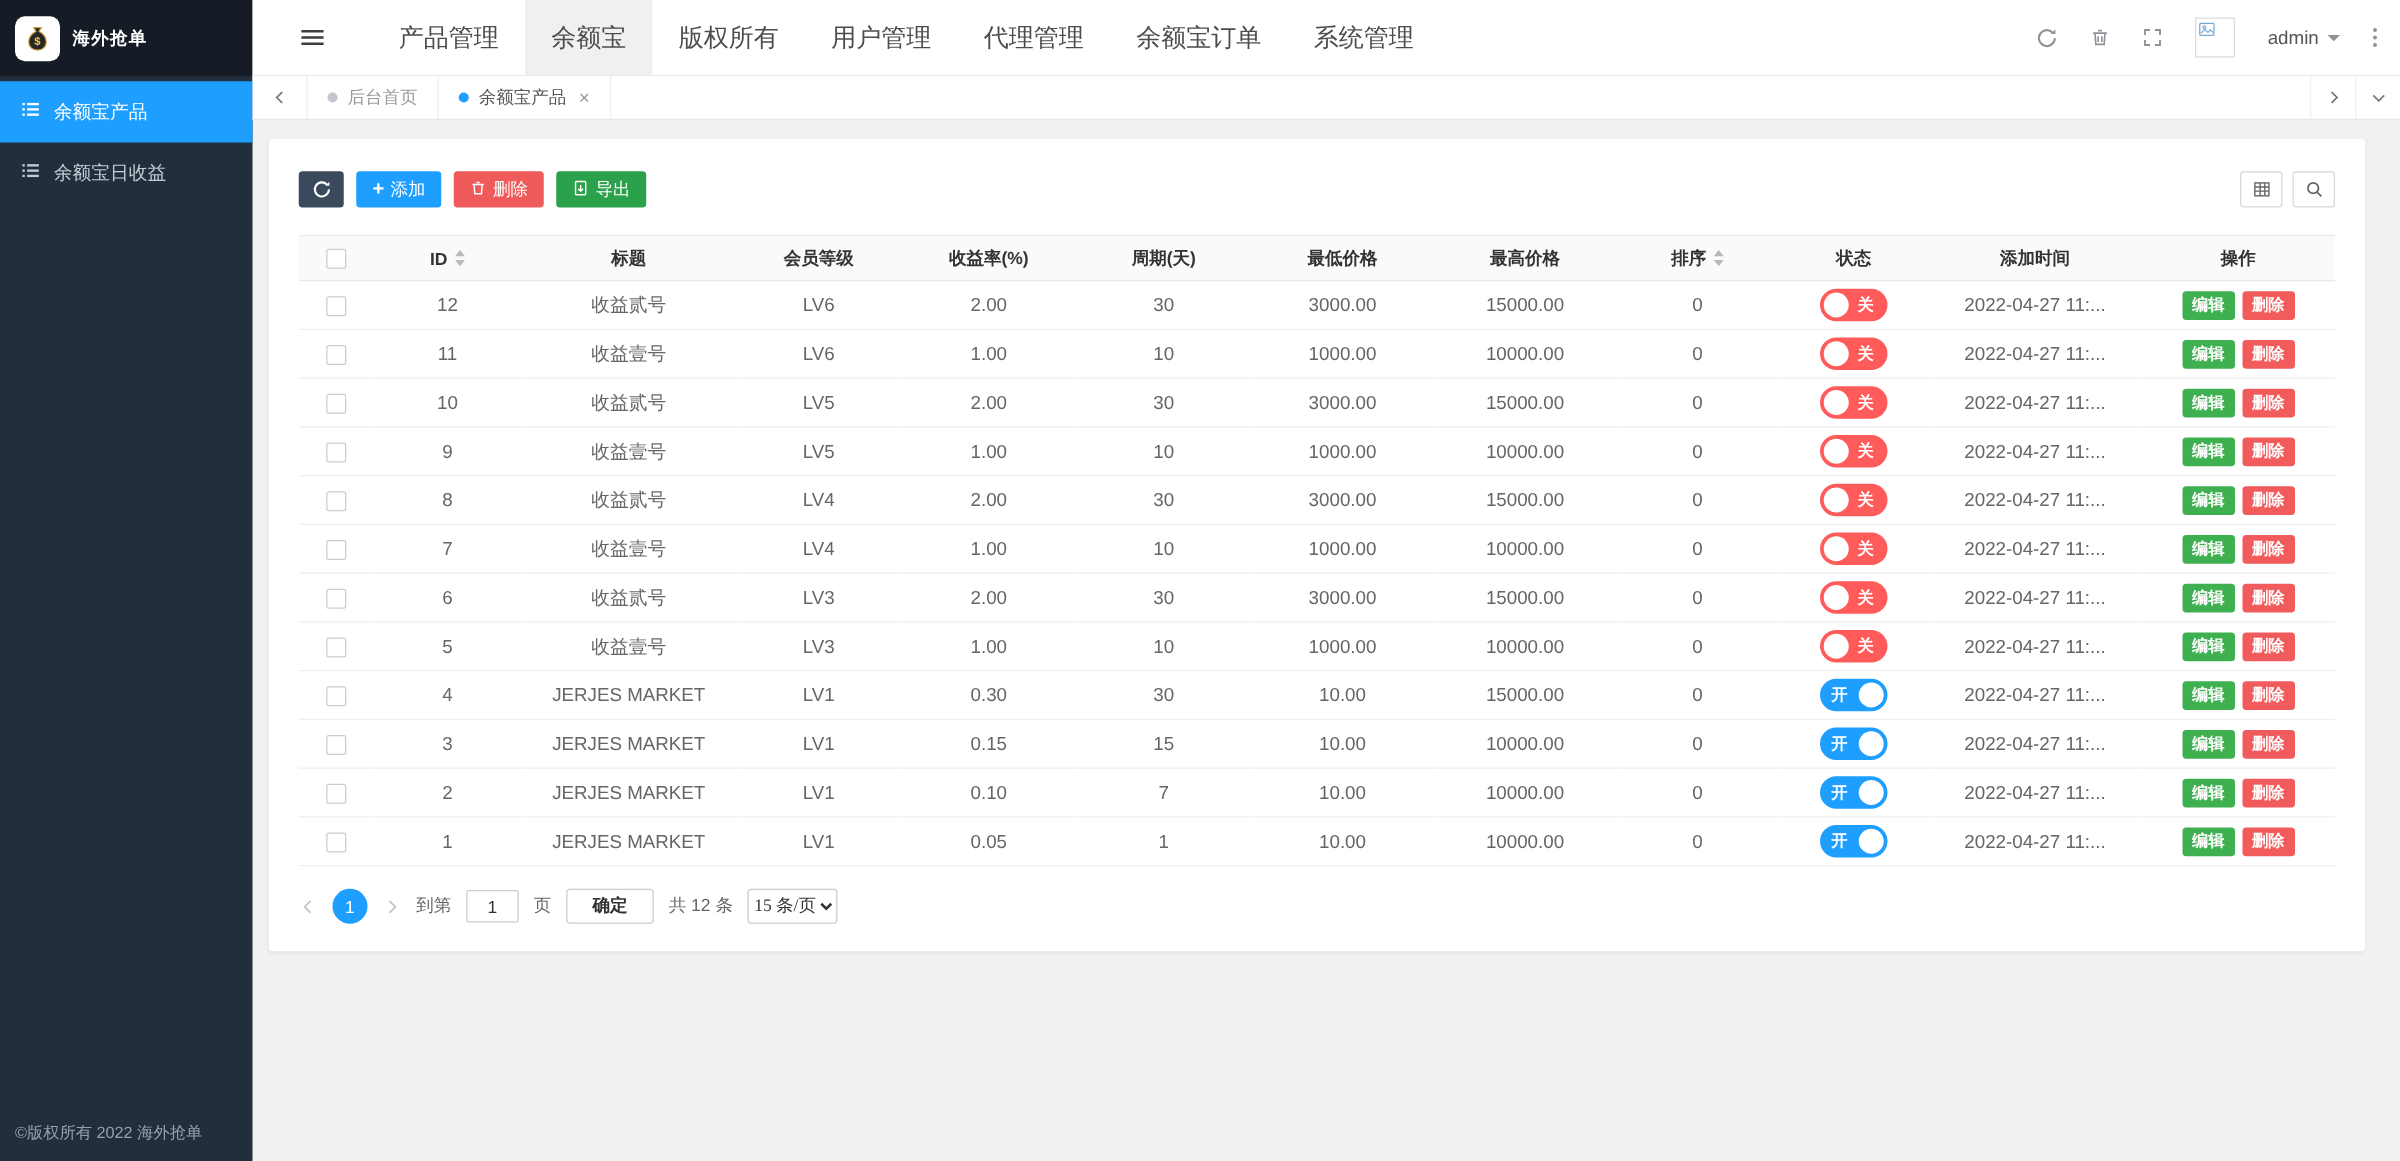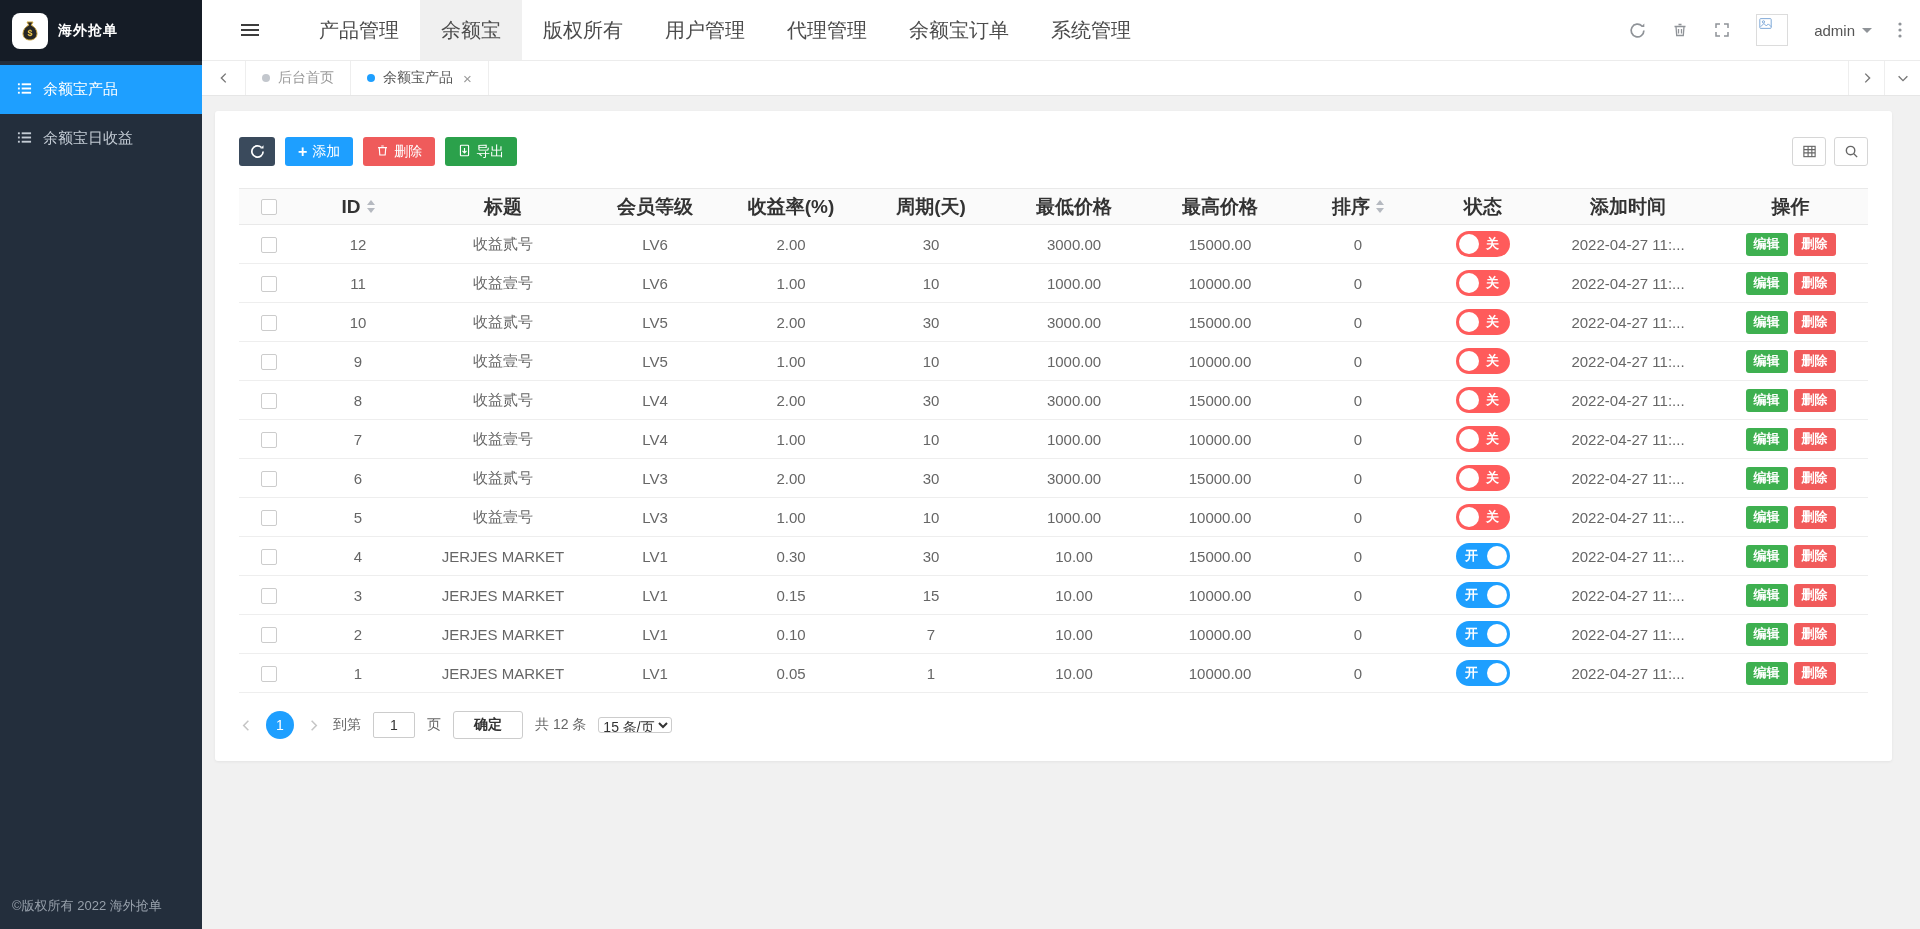--- a/index.html
+++ b/index.html
@@ -49,21 +49,21 @@
   .btn{height:29px;border:none;border-radius:3px;color:#fff;font-size:14px;padding:0 13px;display:inline-flex;align-items:center;gap:5px;cursor:pointer;font-family:inherit}
   .btn.dark{background:#3a4a5c;width:36px;padding:0;justify-content:center}
   .btn.blue{background:#1e9fff}
   .btn.red{background:#ef5b5b}
   .btn.green{background:#2ba14b}
   .plus{font-size:16px;font-weight:bold;line-height:1}
   .tool-right{margin-left:auto;display:flex;gap:8px}
   .icon-btn{width:34px;height:29px;border:1px solid #d6d6d6;background:#fff;border-radius:3px;color:#666;display:flex;align-items:center;justify-content:center;cursor:pointer}
 
   table{width:100%;border-collapse:collapse;margin-top:22px;table-layout:fixed}
-  thead th{height:36px;background:#fafafa;border-top:1px solid #e9e9e9;border-bottom:1px solid #e9e9e9;font-size:19px;color:#333;font-weight:bold;text-align:center}
+  thead th{height:36px;background:#fafafa;border-top:1px solid #e9e9e9;border-bottom:1px solid #e9e9e9;font-size:14px;color:#333;font-weight:bold;text-align:center}
   tbody td{height:39px;border-bottom:1px solid #eee;font-size:15px;color:#666;text-align:center;overflow:hidden;white-space:nowrap}
 
   .cb{display:inline-block;width:16px;height:16px;border:1px solid #ccc;border-radius:2px;background:#fff;vertical-align:middle;cursor:pointer}
   .th-flex{display:inline-flex;align-items:center;gap:6px}
   .sort{display:inline-flex;flex-direction:column;gap:3px;cursor:pointer}
   .cu{width:0;height:0;border-left:4px solid transparent;border-right:4px solid transparent;border-bottom:5px solid #b5b9c0}
   .cd{width:0;height:0;border-left:4px solid transparent;border-right:4px solid transparent;border-top:5px solid #b5b9c0}
 
   .toggle{position:relative;width:54px;height:26px;border-radius:13px;display:inline-flex;align-items:center;color:#fff;font-size:13px;cursor:pointer;vertical-align:middle}
   .knob{position:absolute;top:3px;width:20px;height:20px;border-radius:50%;background:#fff}
@@ -77,21 +77,21 @@
   .mini{border:none;border-radius:3px;color:#fff;font-size:13px;height:23px;padding:0 8px;cursor:pointer;font-family:inherit;font-weight:bold}
   .mini.green{background:#3eb050}
   .mini.red{background:#f15b5b}
   .mini + .mini{margin-left:6px}
 
   .pagination{display:flex;align-items:center;gap:12px;margin-top:18px;font-size:14px;color:#666}
   .pg-arrow{color:#c5c5c5;display:flex;cursor:pointer}
   .pg-num{width:28px;height:28px;border-radius:50%;background:#1e9fff;color:#fff;display:flex;align-items:center;justify-content:center;font-size:14px;cursor:pointer}
   .pg-input{width:42px;height:26px;border:1px solid #ccc;border-radius:2px;text-align:center;font-size:14px;color:#333;font-family:inherit}
   .pg-btn{height:28px;border:1px solid #ccc;background:#fff;border-radius:3px;padding:0 20px;font-size:14px;color:#333;font-weight:bold;cursor:pointer;font-family:inherit}
-  .pg-select{height:16px;border:1px solid #ccc;border-radius:3px;font-size:14px;color:#333;background:#fff;font-family:Liberation Sans, sans-serif;cursor:pointer}
+  .pg-select{height:28px;border:1px solid #ccc;border-radius:3px;font-size:14px;color:#333;background:#fff;font-family:Liberation Serif, serif;cursor:pointer}
 </style>
 </head>
 <body>
 
 <div class="app">
 
   <aside class="sidebar">
     <div class="logo">
       <span class="logo-badge">
         <svg viewBox="0 0 24 24" width="24" height="24">

